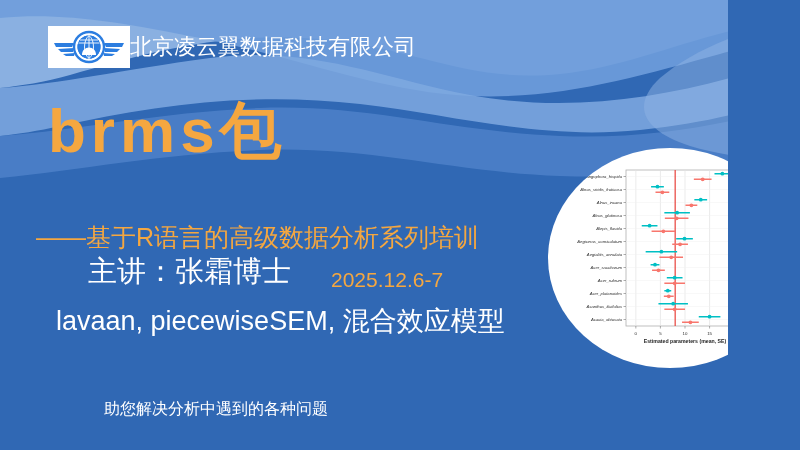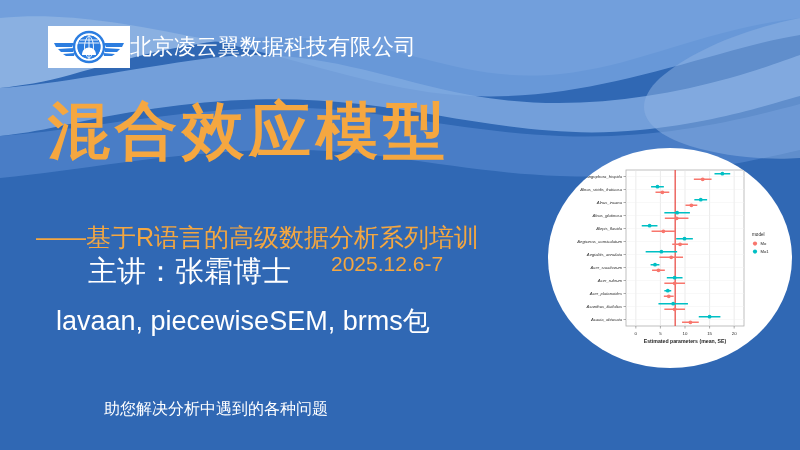--- a/index.html
+++ b/index.html
@@ -2,21 +2,21 @@
 <html><head>
 <meta charset="utf-8">
 <style>
   * { margin:0; padding:0; box-sizing:border-box; }
   html,body { width:800px; height:450px; overflow:hidden; }
   body {
     font-family:"Liberation Sans","DejaVu Sans",sans-serif;
     background:#3068b4;
     position:relative;
   }
-  .poster { position:absolute; inset:0; width:800px; height:450px; overflow:hidden; background:#a21caf;padding-left:48px; }
+  .poster { position:absolute; inset:0; width:728px; height:450px; overflow:hidden; background:#a21caf;padding-left:48px; }
 
   
   .waves { position:absolute; left:0; top:0; width:800px; height:450px; }
 
   
   .header { position:absolute; left:0; top:24px; width:800px; height:48px; }
   .logo-box {
     position:absolute; left:48px; top:2px;
     width:82px; height:42px; background:#ffffff;
     display:flex; align-items:center; justify-content:center;
@@ -37,21 +37,21 @@
     font-size:62px; font-weight:bold; color:#f5a740;
     letter-spacing:5px; line-height:70px; white-space:nowrap;
   }
   .title-sub {
     position:absolute; left:36px; top:186px;
     font-size:25px; color:#f5a740; letter-spacing:0px;
     line-height:36px; white-space:nowrap;margin-top:33px;
   }
 
   
-  .speaker-row { position:absolute; left:88px; top:252px; height:40px; display:flex; align-items:flex-start; }
+  .speaker-row { position:absolute; left:88px; top:252px; height:40px; display:flex; align-items:flex-end; }
   .speaker-name { font-size:29px; color:#ffffff; white-space:nowrap; }
   .date-text { font-size:21px; color:#f5a740; margin-left:40px; white-space:nowrap; }
 
   .pkg-line {
     position:absolute; left:56px; top:303px;
     font-size:27px; color:#ffffff; white-space:nowrap; line-height:36px;
   }
   .tag-line {
     position:absolute; left:104px; top:355px;
     font-size:16px; color:#ffffff; white-space:nowrap; line-height:34px;margin-top:37px;
@@ -106,29 +106,29 @@
           <path d="M37,6.6 V29.4"></path>
           <path d="M37,6.6 C31,11 31,25 37,29.4 C43,25 43,11 37,6.6 Z"></path>
         </g>
         <path d="M30,26 C30,21.5 33.2,18.6 37,18.6 C40.8,18.6 44,21.5 44,26 Z" fill="#ffffff"></path>
       </svg>
     </div>
 
     <div class="company-name">北京凌云翼数据科技有限公司</div>
   </div>
 
-  <div class="title-main">混合效应模型</div>
+  <div class="title-main">brms包</div>
   <div class="title-sub">——基于R语言的高级数据分析系列培训</div>
 
   <div class="speaker-row">
     <span class="speaker-name">主讲：张霜博士</span>
     <span class="date-text">2025.12.6-7</span>
   </div>
 
-  <div class="pkg-line">lavaan, piecewiseSEM, brms包</div>
+  <div class="pkg-line">lavaan, piecewiseSEM, 混合效应模型</div>
   <div class="tag-line">助您解决分析中遇到的各种问题</div>
 
   <div class="chart-circle">
     <svg class="chart-svg" id="forest-plot" width="244" height="220" viewBox="0 0 244 220">
         <rect x="78" y="22" width="118" height="156" fill="#ffffff" stroke="#b0b0b0" stroke-width="0.8"></rect>
         <line x1="87.83333333333333" y1="22" x2="87.83333333333333" y2="178" stroke="#e3e3e3" stroke-width="0.7"></line>
         <line x1="112.41666666666667" y1="22" x2="112.41666666666667" y2="178" stroke="#e3e3e3" stroke-width="0.7"></line>
         <line x1="137" y1="22" x2="137" y2="178" stroke="#e3e3e3" stroke-width="0.7"></line>
         <line x1="161.58333333333334" y1="22" x2="161.58333333333334" y2="178" stroke="#e3e3e3" stroke-width="0.7"></line>
         <line x1="186.16666666666666" y1="22" x2="186.16666666666666" y2="178" stroke="#e3e3e3" stroke-width="0.7"></line>

